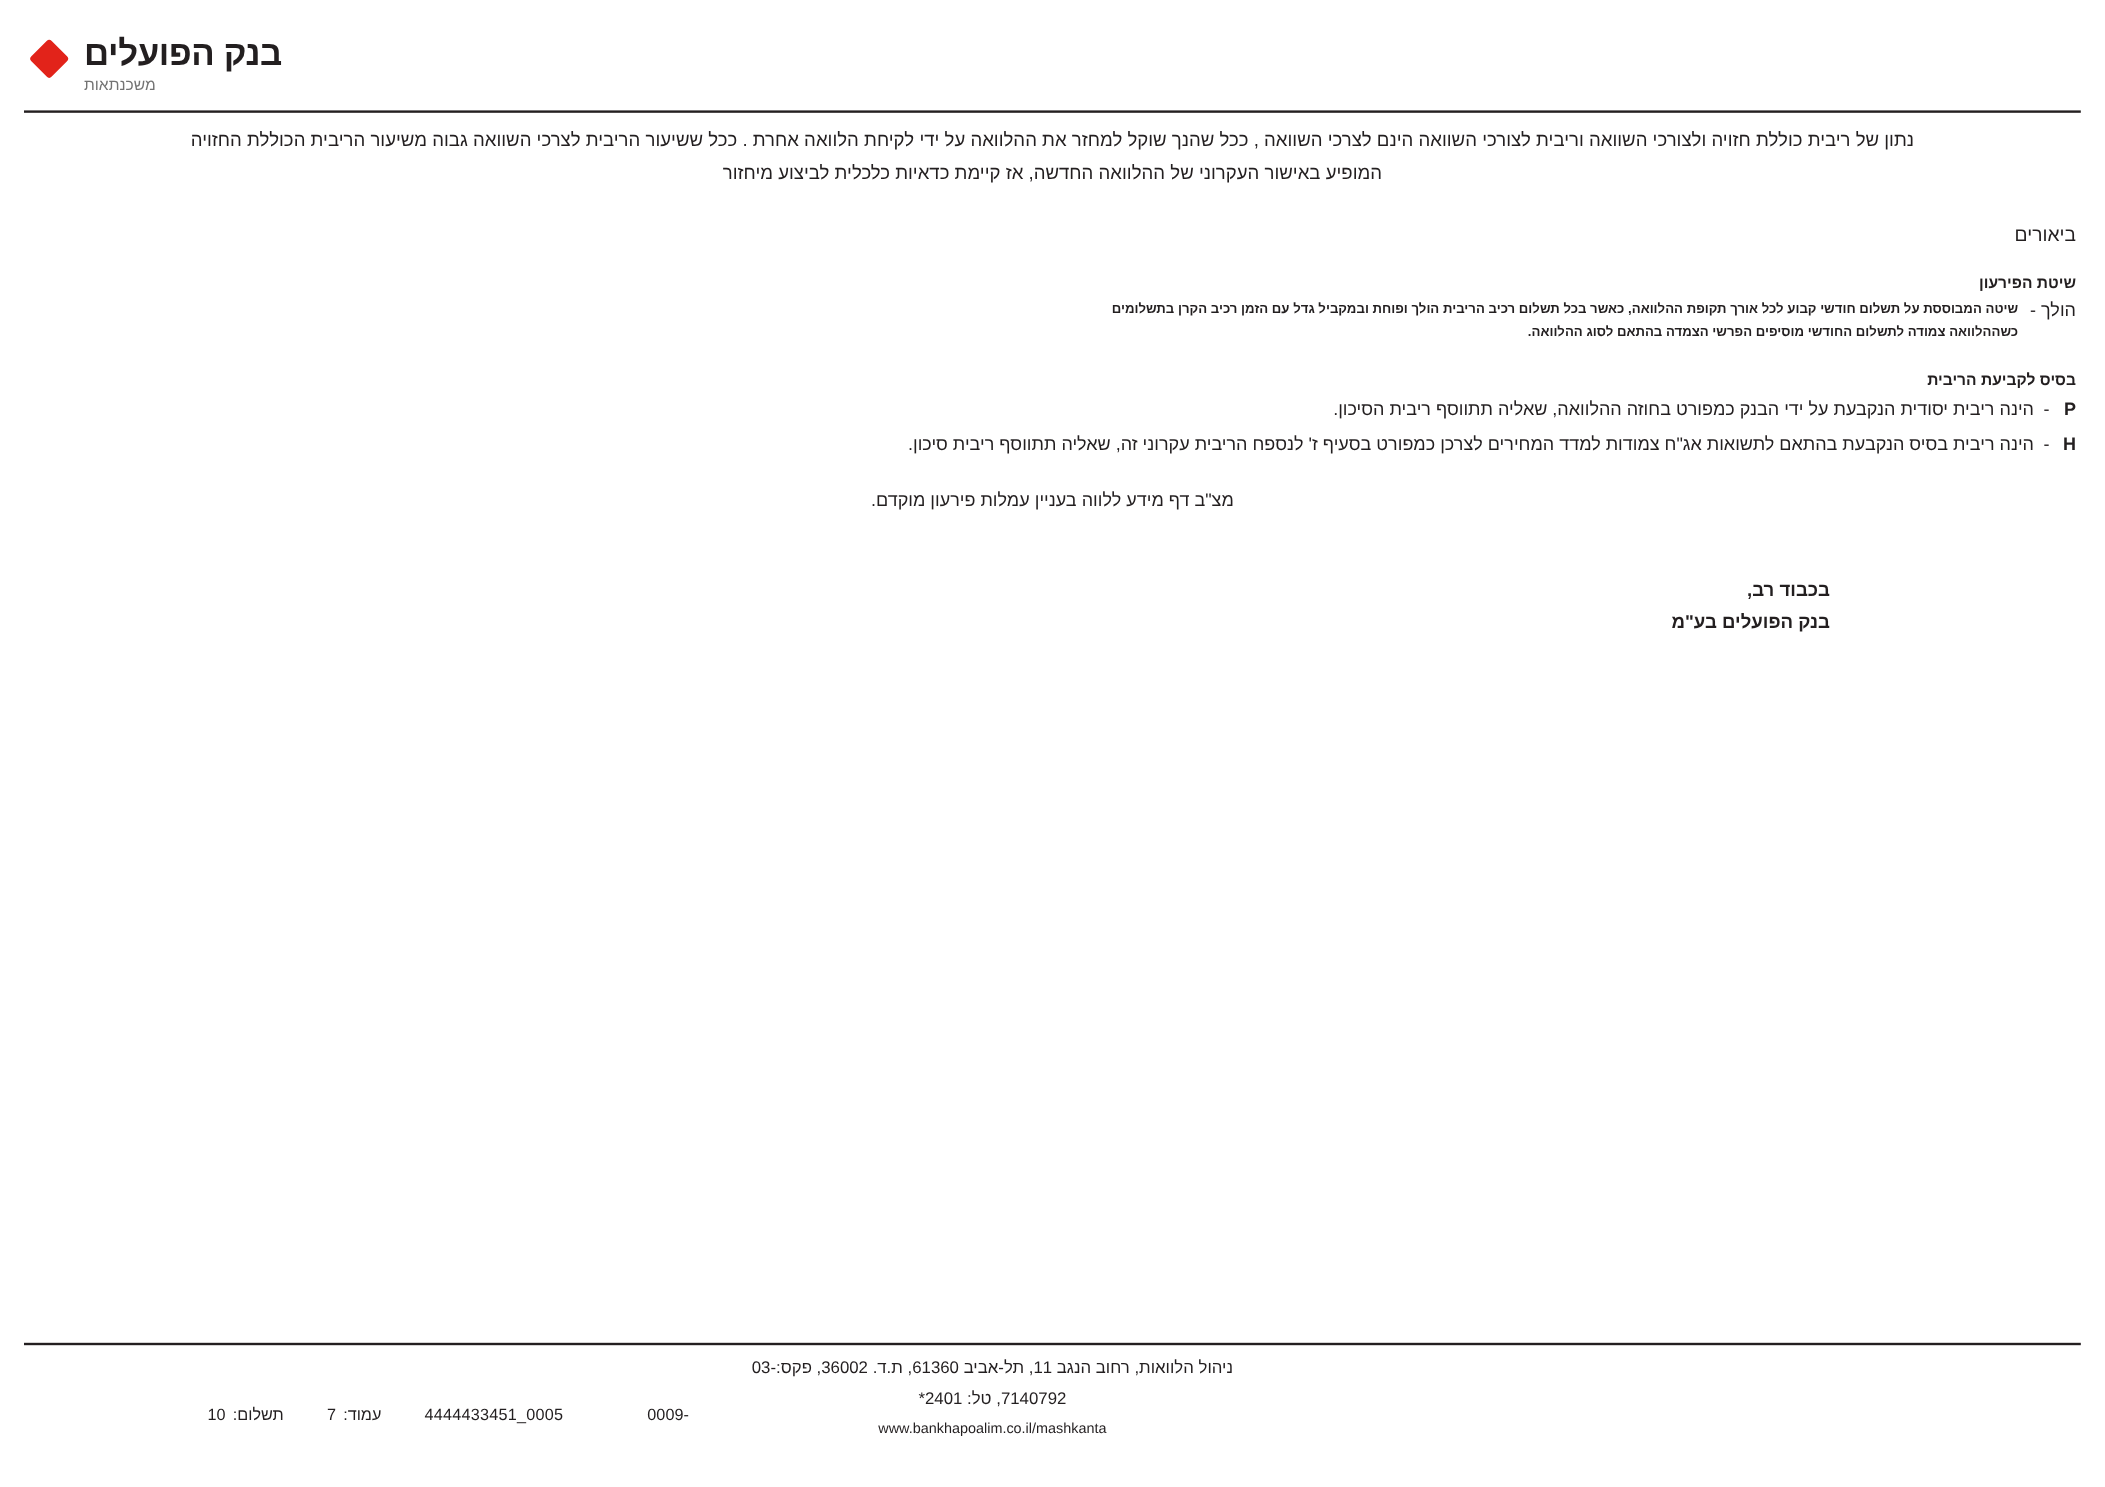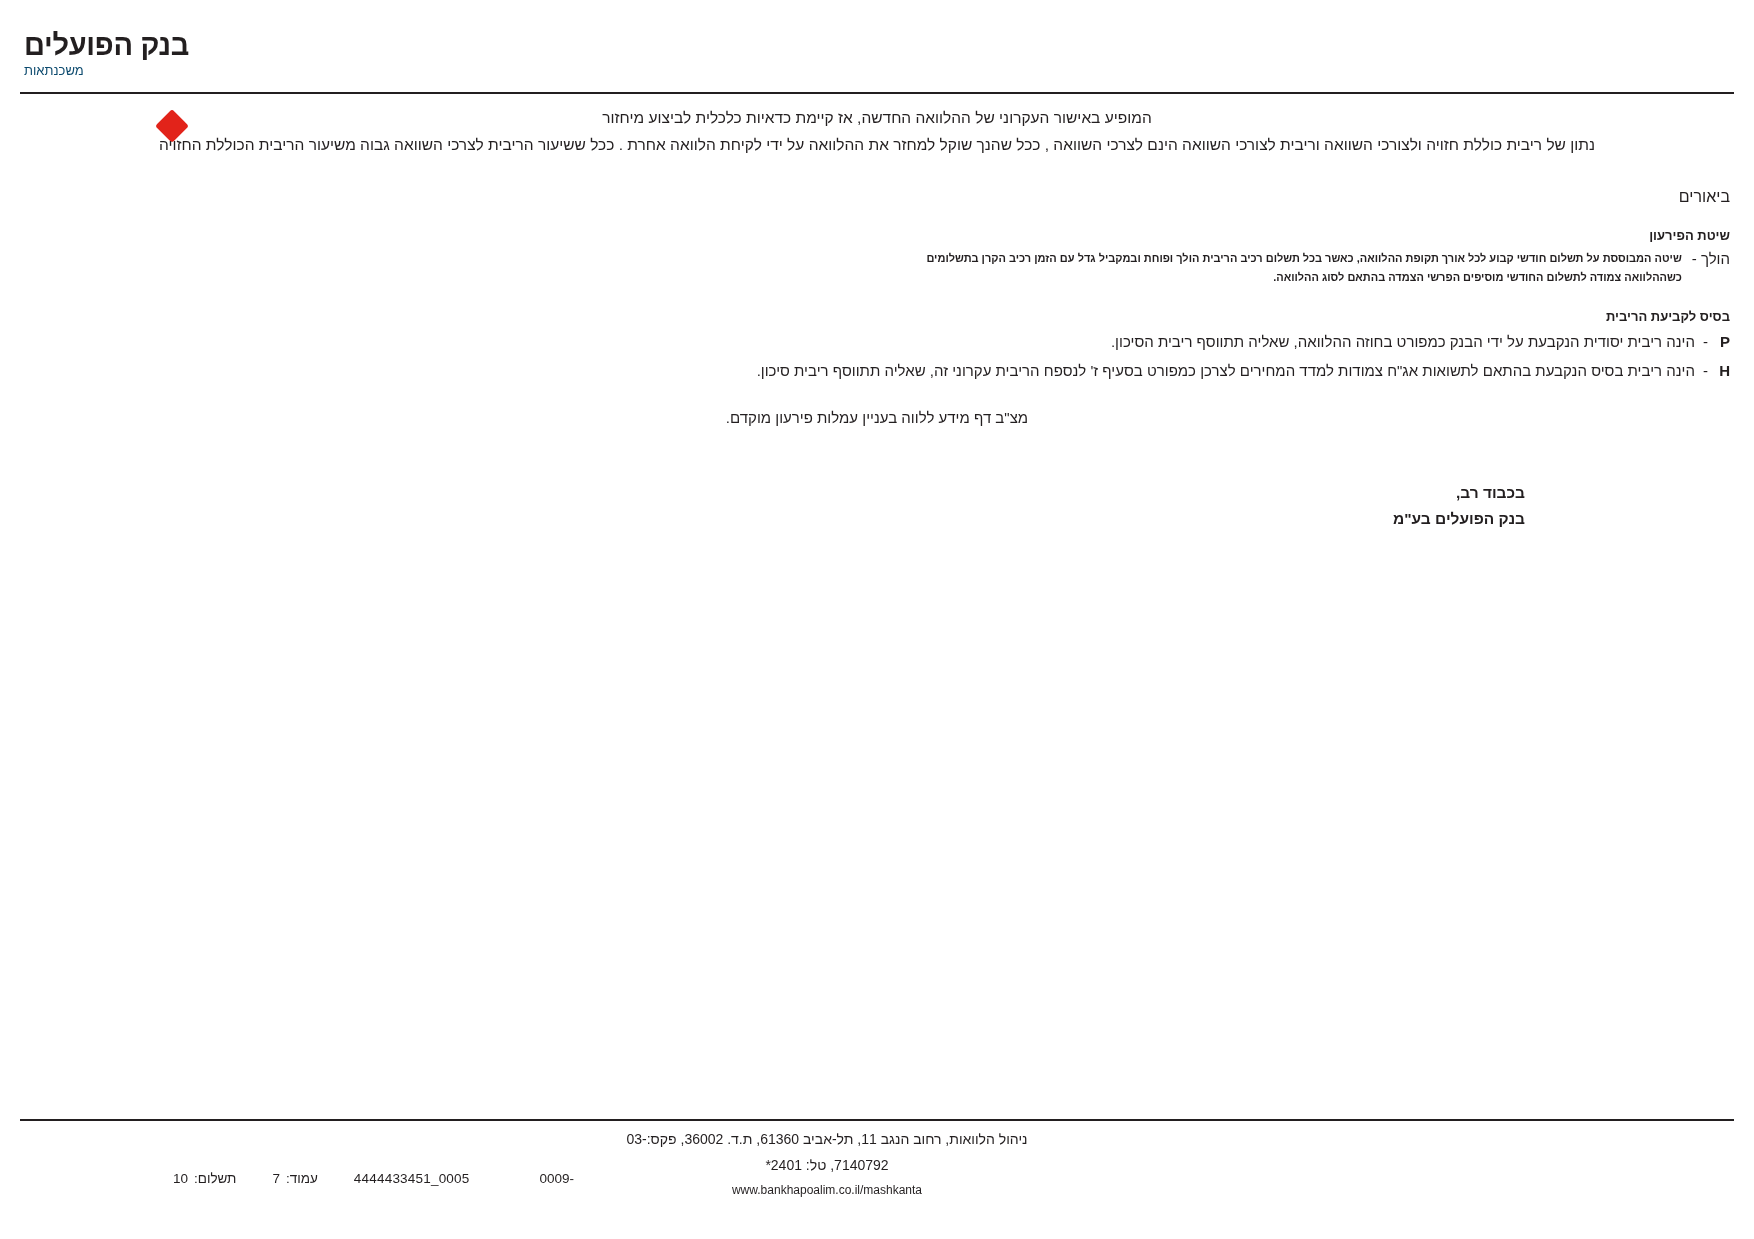--- a/index.html
+++ b/index.html
@@ -27,39 +27,39 @@
     top: 18px;
     left: 0;
     right: 0;
     height: 70px;
   }
   .brand-wrap {
     position: absolute;
     top: 12px;
     left: 24px;
     display: flex;
-    flex-direction: column;
+    flex-direction: row;
     align-items: flex-start;
-    gap: 29px;
+    gap: 12px;
   }
   .brand-text {
     text-align: left;
     direction: rtl;
   }
   .brand-name {
     font-size: 29px;
     font-weight: bold;
     color: #231f20;
     letter-spacing: -0.3px;
     line-height: 1.05;
     white-space: nowrap;
   }
   .brand-sub {
     font-size: 13px;
-    color: #0c4a6e;
+    color: #737373;
     margin-top: 3px;
     text-align: left;
     white-space: nowrap;
   }
   .brand-mark {
     width: 34px;
     height: 34px;
     position: relative;
     margin-top: 2px;
   }
@@ -260,22 +260,22 @@
       <div class="brand-mark">
         <div class="diamond"></div>
       </div>
     </div>
   </div>
   <div class="header-rule"></div>
 
   <div class="content">
 
     <p class="para">
+      <span class="para-line">נתון של ריבית כוללת חזויה ולצורכי השוואה וריבית לצורכי השוואה הינם לצרכי השוואה , ככל שהנך שוקל למחזר את ההלוואה על ידי לקיחת הלוואה אחרת . ככל ששיעור הריבית לצרכי השוואה גבוה משיעור הריבית הכוללת החזויה</span>
       <span class="para-line">המופיע באישור העקרוני של ההלוואה החדשה, אז קיימת כדאיות כלכלית לביצוע מיחזור</span>
-      <span class="para-line">נתון של ריבית כוללת חזויה ולצורכי השוואה וריבית לצורכי השוואה הינם לצרכי השוואה , ככל שהנך שוקל למחזר את ההלוואה על ידי לקיחת הלוואה אחרת . ככל ששיעור הריבית לצרכי השוואה גבוה משיעור הריבית הכוללת החזויה</span>
     </p>
 
     <div class="section-title">ביאורים</div>
 
     <div class="sub-title">שיטת הפירעון</div>
 
     <div class="def-row">
       <div class="def-term">הולך -</div>
       <div class="def-body bold">
         <span>שיטה המבוססת על תשלום חודשי קבוע לכל אורך תקופת ההלוואה, כאשר בכל תשלום רכיב הריבית הולך ופוחת ובמקביל גדל עם הזמן רכיב הקרן בתשלומים</span>

